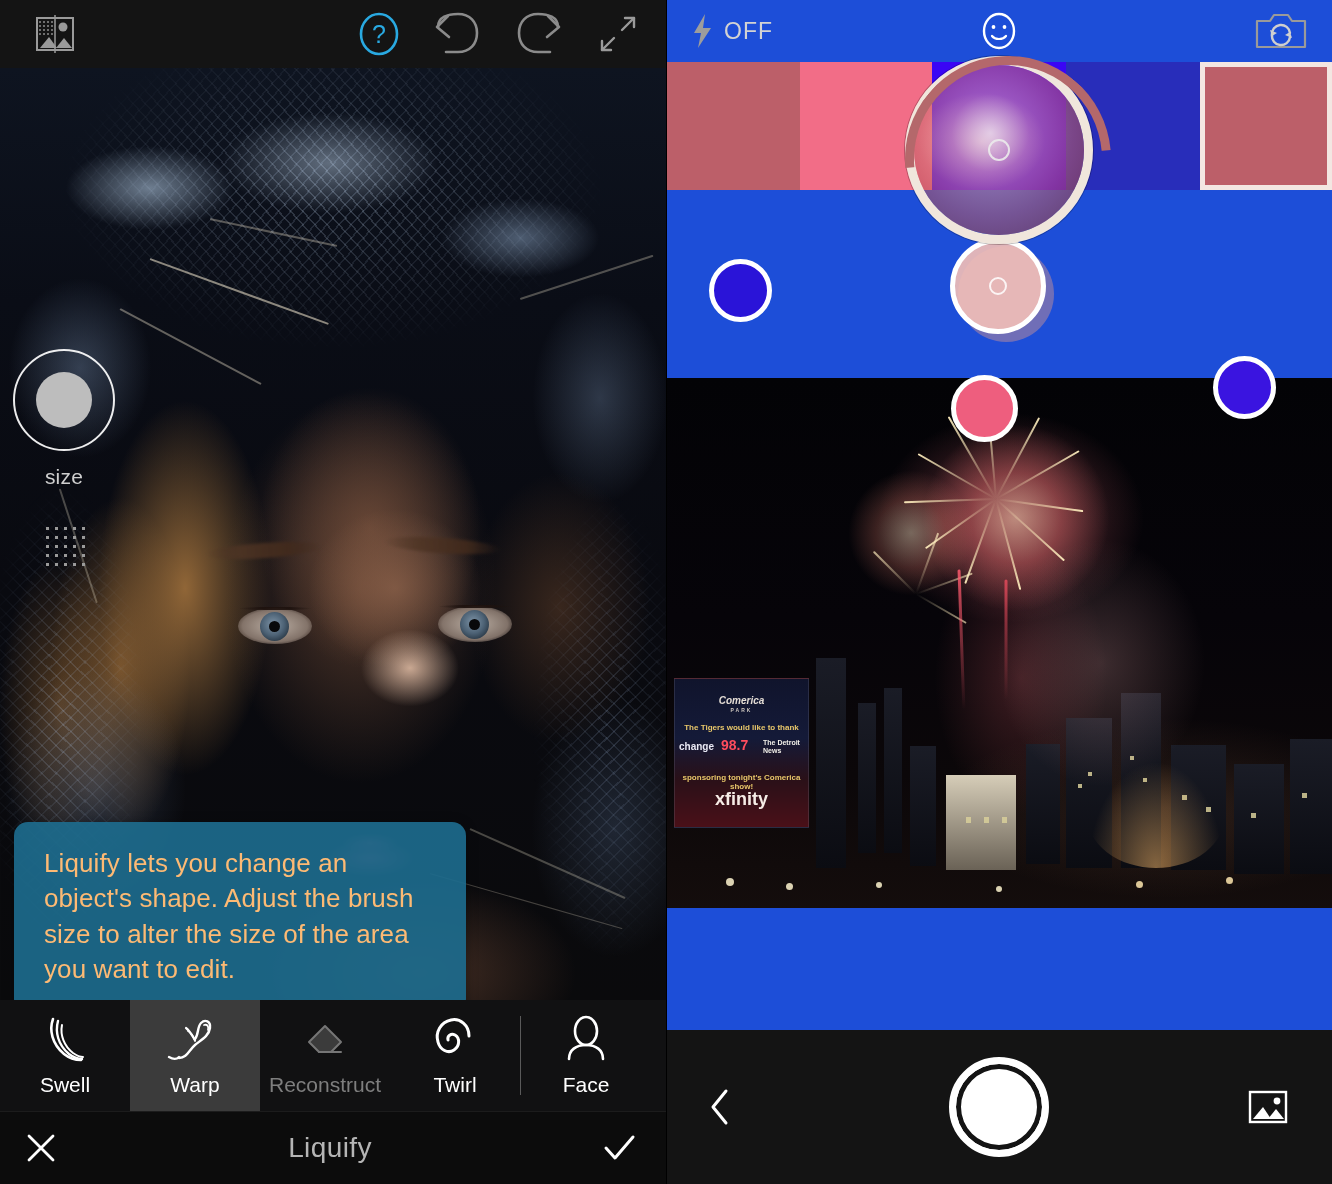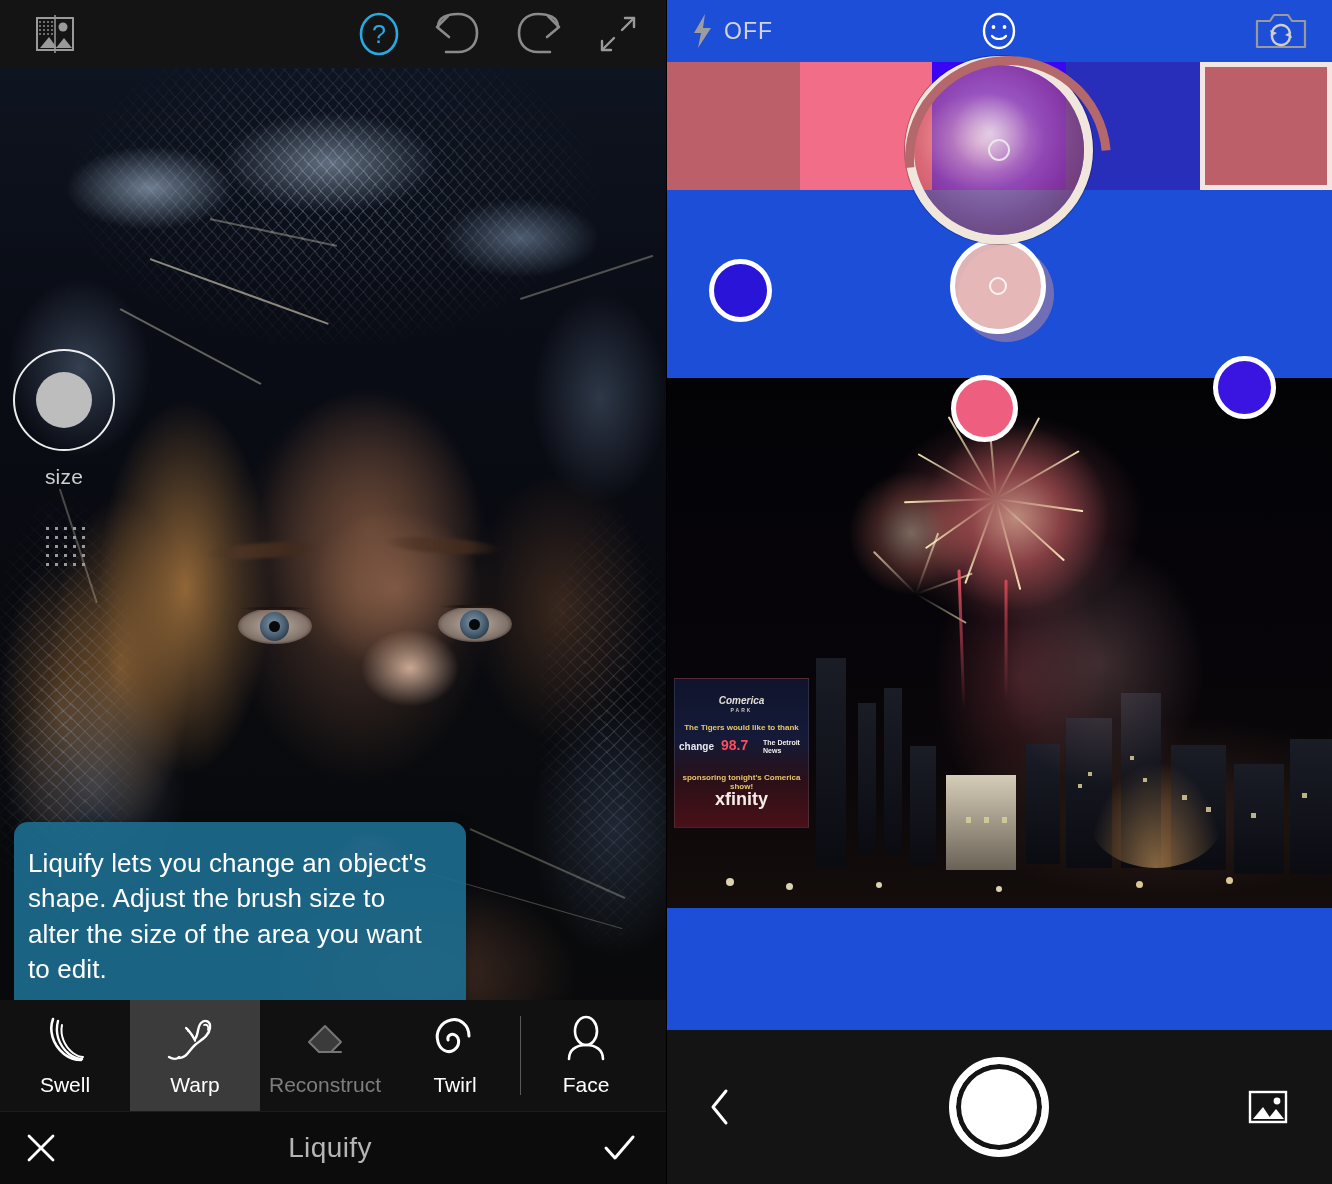--- a/index.html
+++ b/index.html
@@ -105,22 +105,22 @@
       display:flex; align-items:center; justify-content:center; cursor:pointer;}
   .size-dot{ width:56px; height:56px; border-radius:50%; background:#bdbdbd; }
   .size-label{ margin-top:14px; color:#cfcfcf; font-size:21px; letter-spacing:.2px; }
   .dots-grid{ position:absolute; left:43px; top:524px; width:44px; height:44px; z-index:30;
     background-image:radial-gradient(circle, #9a9a9a 1.6px, transparent 1.7px);
     background-size:9px 9px; background-position:0 0; cursor:pointer;}
 
   
   .tip{
     position:absolute; left:14px; top:822px; width:452px; z-index:35;
-    background:rgba(29,106,140,.93); border-radius:14px; padding:24px 30px 26px 14px;
-    color:#ffffff; font-size:26px; line-height:1.36; letter-spacing:.1px;
+    background:rgba(29,106,140,.93); border-radius:14px; padding:24px 30px 26px 30px;
+    color:#fdba74; font-size:26px; line-height:1.36; letter-spacing:.1px;
     box-shadow:0 2px 12px rgba(0,0,0,.35);
   }
   .tip:after{
     content:""; position:absolute; left:62px; bottom:-21px; width:0; height:0;
     border-left:0 solid transparent; border-right:34px solid transparent;
     border-top:22px solid rgba(29,106,140,.93);
   }
 
   
   .tools{

